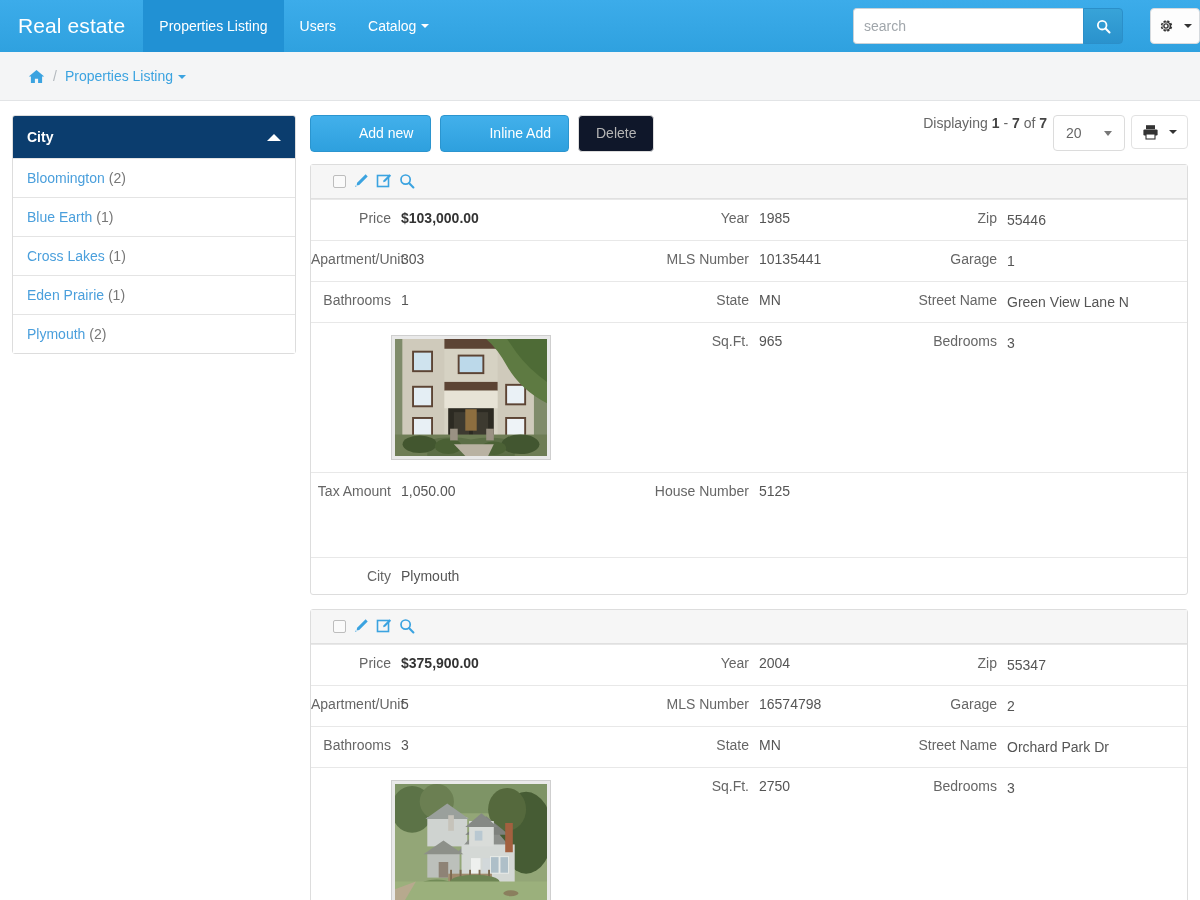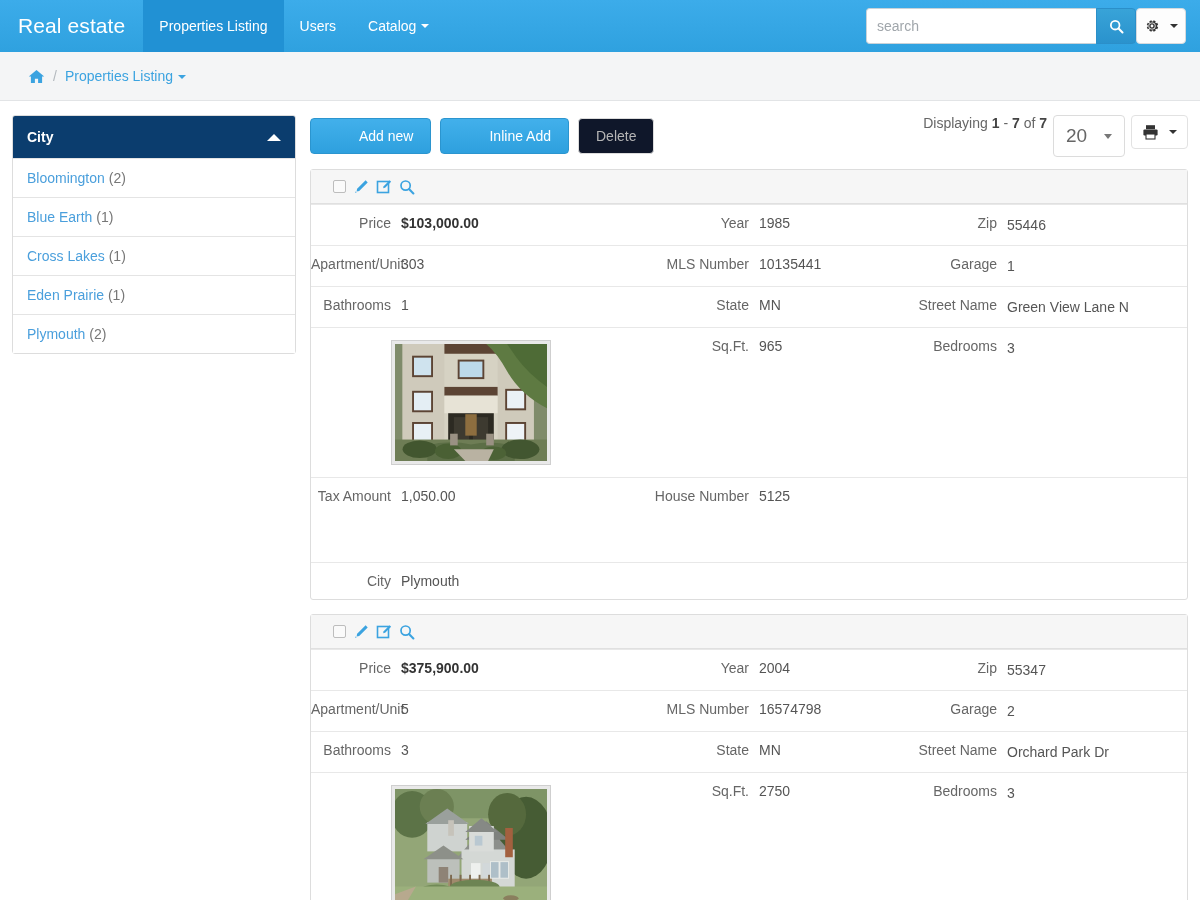--- a/index.html
+++ b/index.html
@@ -46,22 +46,21 @@
     width: 0; height: 0;
     margin-left: 5px;
     border-left: 4px solid transparent;
     border-right: 4px solid transparent;
     border-top: 4px solid currentColor;
     vertical-align: middle;
   }
   .nav-right {
     margin-left: auto;
     display: flex; align-items: center;
-    padding-right: 14px;
-    gap: 0;
+    gap: 27px;
   }
   .search-group { display: flex; height: 36px; }
   .search-input {
     width: 230px; height: 36px;
     border: 1px solid #c9d2d8;
     border-right: none;
     border-radius: 4px 0 0 4px;
     padding: 0 10px;
     font-size: 14px;
     color: #555;
@@ -168,21 +167,21 @@
   }
   .toolbar-right { margin-left: auto; display: flex; align-items: flex-start; gap: 6px; }
   .displaying { font-size: 14px; color: #666; white-space: nowrap; }
   .displaying b { color: #444; }
   .select-box {
     border: 1px solid #dcdcdc;
     border-radius: 4px;
     background: #fff;
     padding: 9px 12px;
     min-width: 72px;
-    font-size: 19px;
+    font-size: 14px;
     color: #666;
     display: flex; align-items: center; justify-content: space-between;
     gap: 16px;
     cursor: pointer;
   }
   .select-box .tri {
     width: 0; height: 0;
     border-left: 4px solid transparent;
     border-right: 4px solid transparent;
     border-top: 5px solid #777;

